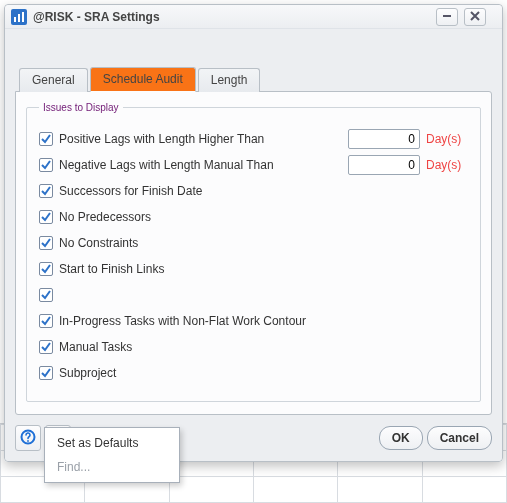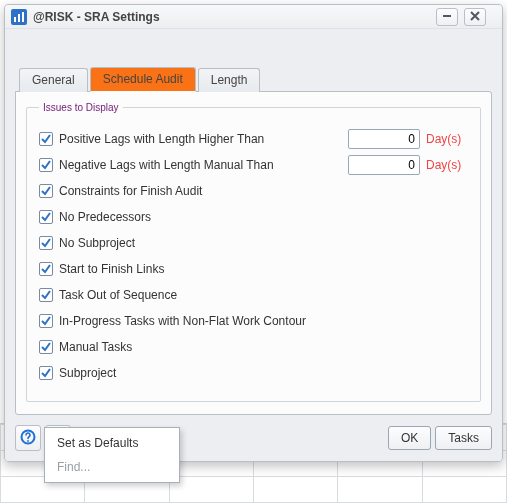--- a/index.html
+++ b/index.html
@@ -130,24 +130,25 @@
     border-radius: 3px;
     display:flex; align-items:center; justify-content:center;
     cursor:pointer;
   }
   .bottombar .spacer { flex:1; }
   .btn {
     height: 24px;
     padding: 0 12px;
     border: 1px solid #9aa6b3;
     background: linear-gradient(#fdfdfe,#eef0f3);
-    border-radius: 3px;
+    border-radius: 11px;
     cursor:pointer;
     color:#333;
     font-size:12px;
+    font-weight:bold;
   }
 
   
   .menu {
     position: absolute;
     left: 44px;
     top: 427px;
     width: 136px;
     background: #fff;
     border: 1px solid #a8b0ba;
@@ -269,53 +270,52 @@
           <input class="num" value="0" style="">
           <span class="unit">Day(s)</span>
         </div>
 
         <div class="row">
           <span class="cb">
               <svg width="12" height="12" viewBox="0 0 12 12">
                 <path d="M2 6 L5 9 L10 2" stroke="#2d72c8" stroke-width="2" fill="none"></path>
               </svg>
             </span>
-          <span class="lbl">Constraints for Finish Audit</span>
+          <span class="lbl">Successors for Finish Date</span>
         </div>
         <div class="row">
           <span class="cb">
               <svg width="12" height="12" viewBox="0 0 12 12">
                 <path d="M2 6 L5 9 L10 2" stroke="#2d72c8" stroke-width="2" fill="none"></path>
               </svg>
             </span>
           <span class="lbl">No Predecessors</span>
         </div>
         <div class="row">
           <span class="cb">
               <svg width="12" height="12" viewBox="0 0 12 12">
                 <path d="M2 6 L5 9 L10 2" stroke="#2d72c8" stroke-width="2" fill="none"></path>
               </svg>
             </span>
-          <span class="lbl">No Subproject</span>
+          <span class="lbl">No Constraints</span>
         </div>
         <div class="row">
           <span class="cb">
               <svg width="12" height="12" viewBox="0 0 12 12">
                 <path d="M2 6 L5 9 L10 2" stroke="#2d72c8" stroke-width="2" fill="none"></path>
               </svg>
             </span>
           <span class="lbl">Start to Finish Links</span>
         </div>
         <div class="row">
           <span class="cb">
               <svg width="12" height="12" viewBox="0 0 12 12">
                 <path d="M2 6 L5 9 L10 2" stroke="#2d72c8" stroke-width="2" fill="none"></path>
               </svg>
             </span>
-          <span class="lbl">Task Out of Sequence</span>
         </div>
         <div class="row">
           <span class="cb">
               <svg width="12" height="12" viewBox="0 0 12 12">
                 <path d="M2 6 L5 9 L10 2" stroke="#2d72c8" stroke-width="2" fill="none"></path>
               </svg>
             </span>
           <span class="lbl">In-Progress Tasks with Non-Flat Work Contour</span>
         </div>
         <div class="row">
@@ -360,21 +360,21 @@
               <line x1="3" y1="3" x2="4.5" y2="4.5"></line>
                 <line x1="11.5" y1="11.5" x2="13" y2="13"></line>
               <line x1="13" y1="3" x2="11.5" y2="4.5"></line>
                 <line x1="4.5" y1="11.5" x2="3" y2="13"></line>
             </g>
           </svg>
         </span>
       </div>
       <span class="spacer"></span>
       <button class="btn">OK</button>
-      <button class="btn">Tasks</button>
+      <button class="btn">Cancel</button>
     </div>
   </div>
 </div>
 
 <div class="menu">
   <div class="menu-item">Set as Defaults</div>
   <div class="menu-item disabled">Find...</div>
 </div>
 
 </body></html>

